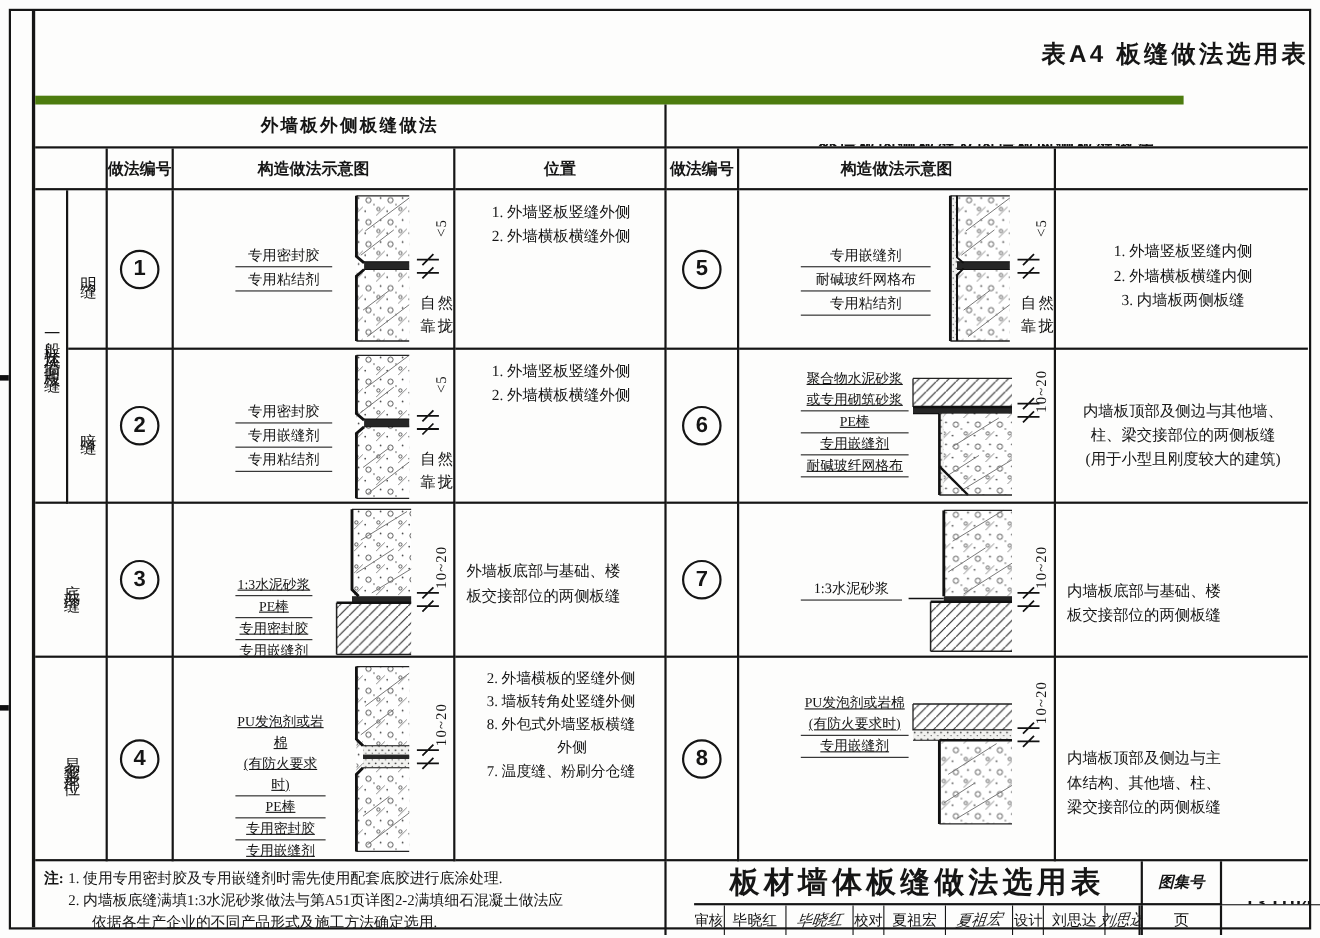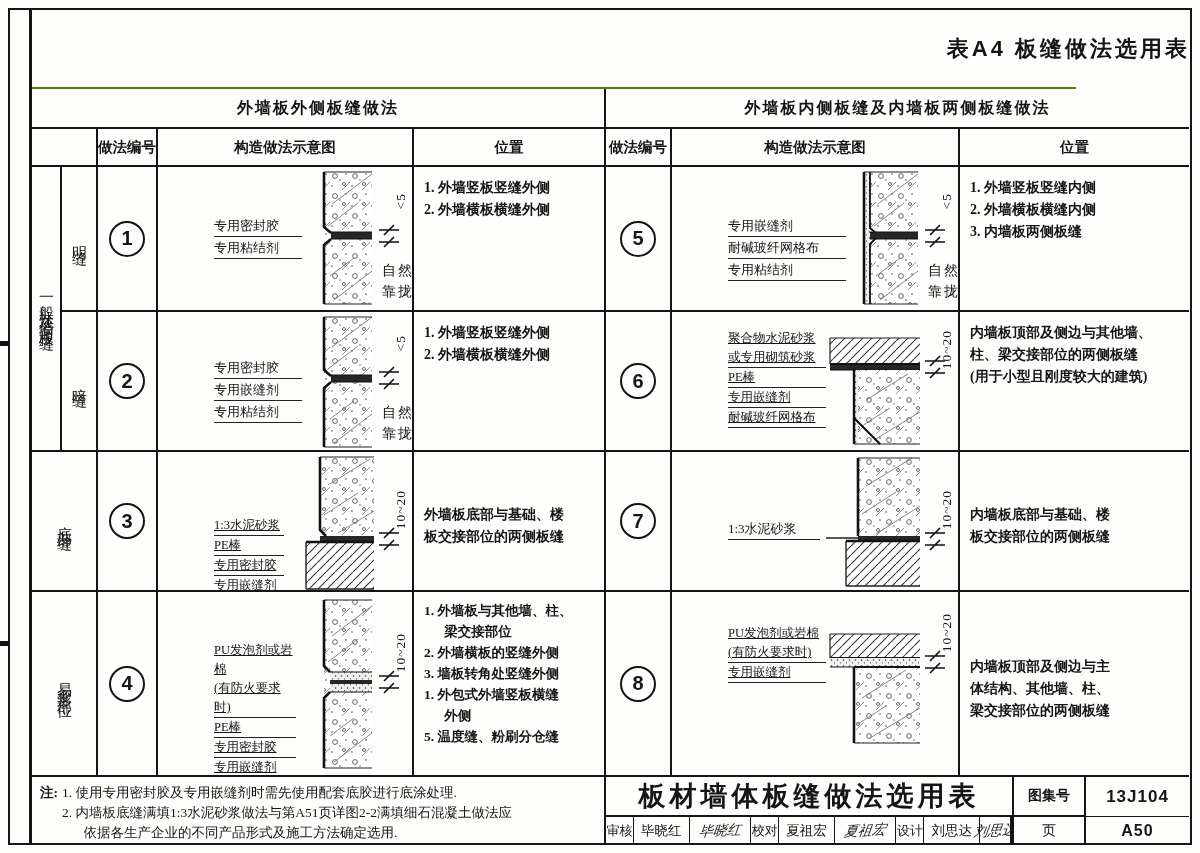--- a/index.html
+++ b/index.html
@@ -13,21 +13,21 @@
 
   
   .titlezone { height:77px; display:flex; align-items:center; justify-content:flex-end; }
   .table-title { font-family:"Liberation Sans","DejaVu Sans",sans-serif; font-weight:700;
                  font-size:22px; letter-spacing:3px; }
 
   
   .tbl { display:grid; width:1044px;
          grid-template-columns:30px 36px 60px 256px 192px 66px 288px 229px;
          grid-template-rows:40px 38px 145px 140px 140px 185px;
-         border-top:2px solid #4d7c0f; }
+         border-top:8px solid #4d7c0f;text-align:center; }
   .cell { border-right:2px solid #151515; border-bottom:2px solid #151515;
           position:relative; overflow:hidden; }
   .center { display:flex; align-items:center; justify-content:center; }
   .ghead { font-family:"Liberation Sans","DejaVu Sans",sans-serif; font-weight:700; font-size:16px; letter-spacing:2px; }
   .chead { font-family:"Liberation Sans","DejaVu Sans",sans-serif; font-weight:700; font-size:14.5px; white-space:nowrap; }
   .vtext { writing-mode:vertical-rl; text-orientation:upright; font-size:15px; letter-spacing:5px; line-height:1; }
 
   .circle { width:36px; height:36px; border:2.4px solid #151515; border-radius:50%;
             display:flex; align-items:center; justify-content:center;
             font-family:"Liberation Sans","DejaVu Sans",sans-serif; font-size:20px; font-weight:700; }
@@ -36,44 +36,44 @@
   .labels { position:absolute; left:8px; }
   .lbl { font-size:13px; line-height:21px; border-bottom:1.4px solid #222; white-space:pre-line;margin-left:48px; }
   .labels-sm .lbl { font-size:12.5px; line-height:19px;text-decoration:underline; }
   .art { position:absolute; right:38px; }
   .dims { position:absolute; right:0; top:0; bottom:0; width:38px; }
   .ticks { position:absolute; left:3px; }
   .dimtext { position:absolute; left:19px; writing-mode:vertical-rl; transform:rotate(180deg);
              font-size:13.5px; letter-spacing:1px; white-space:nowrap; }
   .natural { position:absolute; left:8px; font-size:14px; line-height:21px; letter-spacing:2px; white-space:nowrap; }
 
-  .loccell { padding:10px 8px 0 10px;font-weight:bold; }
+  .loccell { padding:10px 8px 0 10px; }
   .loc-line { font-size:14px; line-height:22px; padding-left:1.5em; text-indent:-1.5em; white-space:pre-line; }
   .loc-plain { font-size:14px; line-height:22px; white-space:pre-line; }
 
   
   .strip { display:flex; width:1157px; height:67px; }
   .notes { width:574px; border-right:2px solid #151515; padding:6px 6px 0 8px; display:flex; }
   .notes-prefix { font-size:13.5px; line-height:20px; font-weight:700; margin-right:4px; white-space:nowrap; }
   .note-item { font-size:13.5px; line-height:20px; padding-left:1.6em; text-indent:-1.6em; white-space:pre-line; }
 
-  .tb { width:468px; display:grid; grid-template-columns:408px 72px 103px; grid-template-rows:40px 27px; }
+  .tb { width:468px; display:grid; grid-template-columns:408px 72px 103px; grid-template-rows:40px 27px;padding-left:25px; }
   .tb-cell { border-right:2px solid #151515; border-bottom:2px solid #151515; position:relative; overflow:hidden; }
   .sheet-title { font-family:"Liberation Sans","DejaVu Sans",sans-serif; font-weight:700;
                  font-size:27px; letter-spacing:4px; }
-  .atlas-label { font-size:14px; font-weight:700; }
+  .atlas-label { font-size:14px; font-weight:700;font-style:italic; }
   .atlas-no { font-family:"Liberation Sans","DejaVu Sans",sans-serif; font-size:17px; font-weight:700; letter-spacing:1px; }
   .sigrow { display:flex; }
   .sigrow > div { border-right:1.5px solid #151515; height:100%; display:flex; align-items:center; justify-content:center; }
   .sig-label { font-size:13px; white-space:nowrap; }
   .sig-name { font-size:13.5px; white-space:nowrap; }
   .sig { font-style:italic; transform:rotate(-3deg) skewX(-10deg); font-size:14px; color:#1d1d1d; white-space:nowrap; }
   .pg-label { font-size:14px; }
   .pg-no { font-family:"Liberation Sans","DejaVu Sans",sans-serif; font-size:16px; font-weight:700; letter-spacing:1px; }
-  .noborder-r { border-right:none !important; }
+  .noborder-r { border-right:none !important;margin-top:36px; }
 </style>
 </head>
 <body>
 
 <svg width="0" height="0" style="position:absolute">
   <defs>
     <pattern id="pc" width="20" height="20" patternUnits="userSpaceOnUse">
       <rect width="20" height="20" fill="#ffffff"></rect>
       <circle cx="5" cy="6" r="2.4" fill="none" stroke="#555" stroke-width="0.9"></circle>
       <circle cx="14" cy="14" r="1.5" fill="none" stroke="#555" stroke-width="0.9"></circle>
@@ -366,27 +366,25 @@
             </svg>
           </div>
           <div class="dims">
             <svg class="ticks" style="top:75px" width="24" height="30">
               <path d="M2 9 H22 M7 14 L17 4 M2 21 H22 M7 26 L17 16" stroke="#111" stroke-width="1.6" fill="none"></path>
             </svg>
             <span class="dimtext" style="top:41px">10~20</span>
           </div>
         </div>
         <div class="cell loccell" style="padding-top:8px">
-          <div class="loc-line" style="font-size:13.5px;line-height:21px">1. 外墙板与其他墙、柱、
-梁交接部位</div>
           <div class="loc-line" style="font-size:13.5px;line-height:21px">2. 外墙横板的竖缝外侧</div>
           <div class="loc-line" style="font-size:13.5px;line-height:21px">3. 墙板转角处竖缝外侧</div>
-          <div class="loc-line" style="font-size:13.5px;line-height:21px">1. 外包式外墙竖板横缝
+          <div class="loc-line" style="font-size:13.5px;line-height:21px">8. 外包式外墙竖板横缝
 外侧</div>
-          <div class="loc-line" style="font-size:13.5px;line-height:21px">5. 温度缝、粉刷分仓缝</div>
+          <div class="loc-line" style="font-size:13.5px;line-height:21px">7. 温度缝、粉刷分仓缝</div>
         </div>
         <div class="cell center">
           <div class="circle">8</div>
         </div>
         <div class="cell labels-sm">
           <div class="labels" style="top:32px;width:146px">
             <div class="lbl">PU发泡剂或岩棉
 (有防火要求时)</div>
             <div class="lbl">专用嵌缝剂</div>
           </div>

